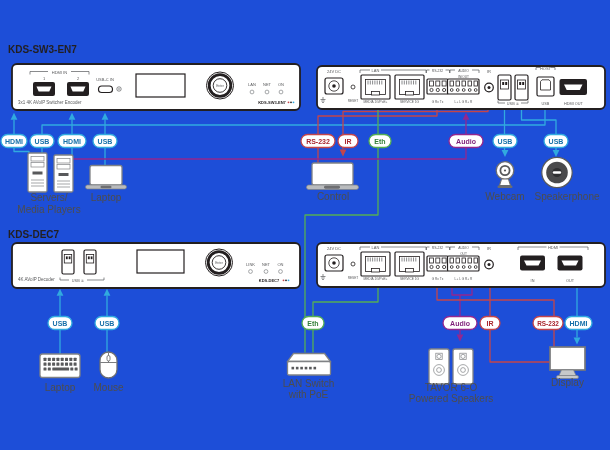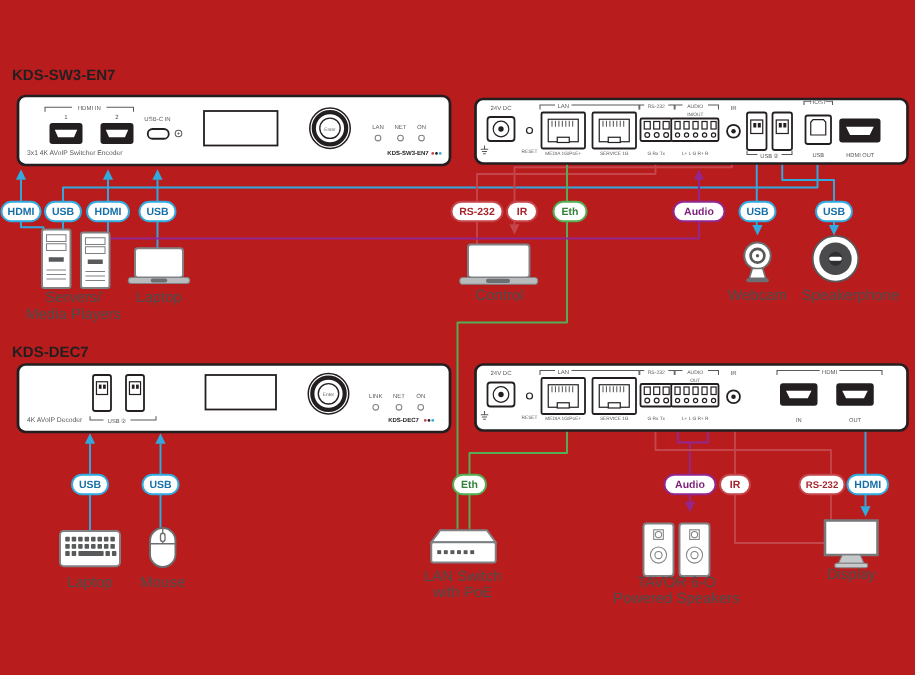--- a/index.html
+++ b/index.html
@@ -1,16 +1,16 @@
 <!DOCTYPE html>
 <html><head>
 <meta charset="utf-8">
 <style>
   html,body{margin:0;padding:0;background:#fff;}
-  .stage{position:relative;width:610px;height:450px;background:#b91c1c;overflow:hidden;}
+  .stage{position:relative;width:610px;height:450px;background:#1d4ed8;overflow:hidden;}
   svg{display:block;}
   svg text{font-family:"Liberation Sans","DejaVu Sans",sans-serif;fill:#58595B;}
   .mid{text-anchor:middle;}
   .t3{font-size:3.2px;}
   .t34{font-size:3.4px;}
   .t38{font-size:3.8px;}
   .t4{font-size:4px;}
   .t45{font-size:4.5px;}
   .cap{font-size:10px;fill:#4D4D4D;}
   .ttl{font-size:10px;font-weight:bold;fill:#231F20;}

